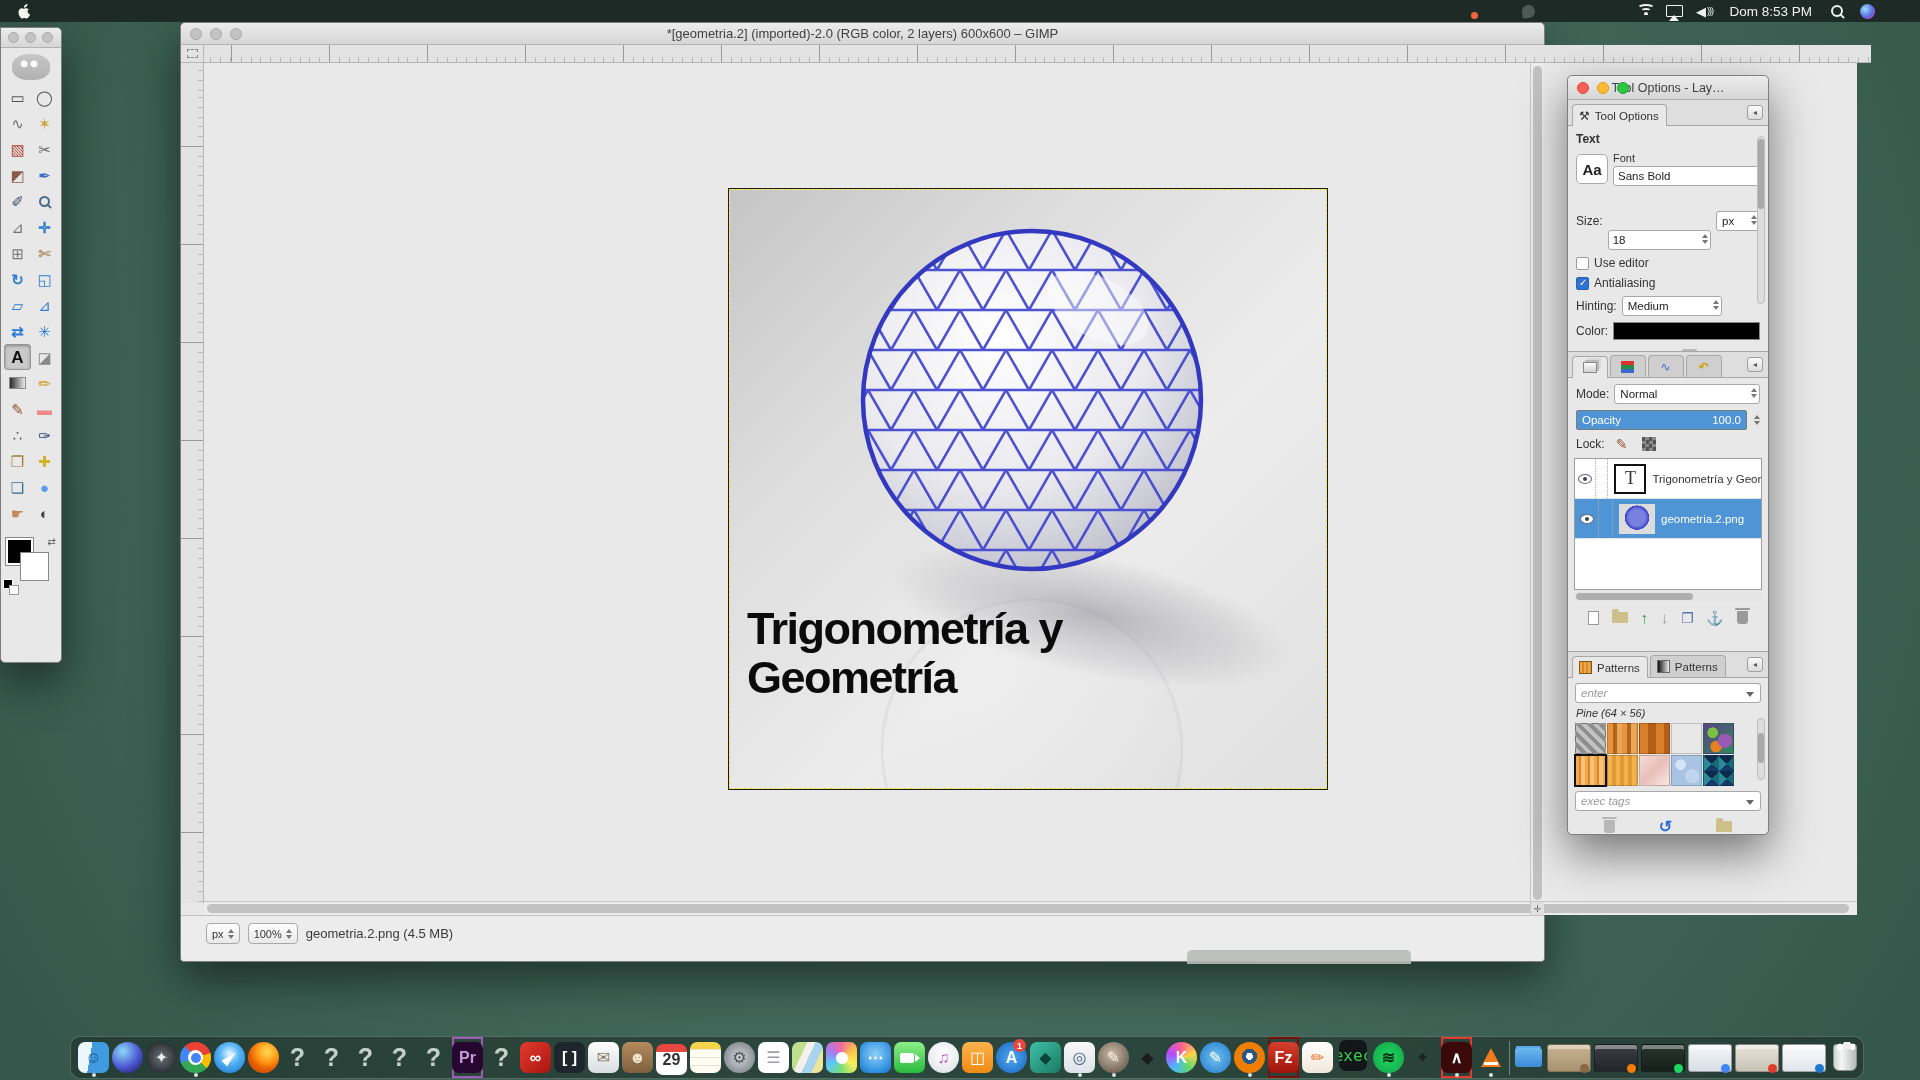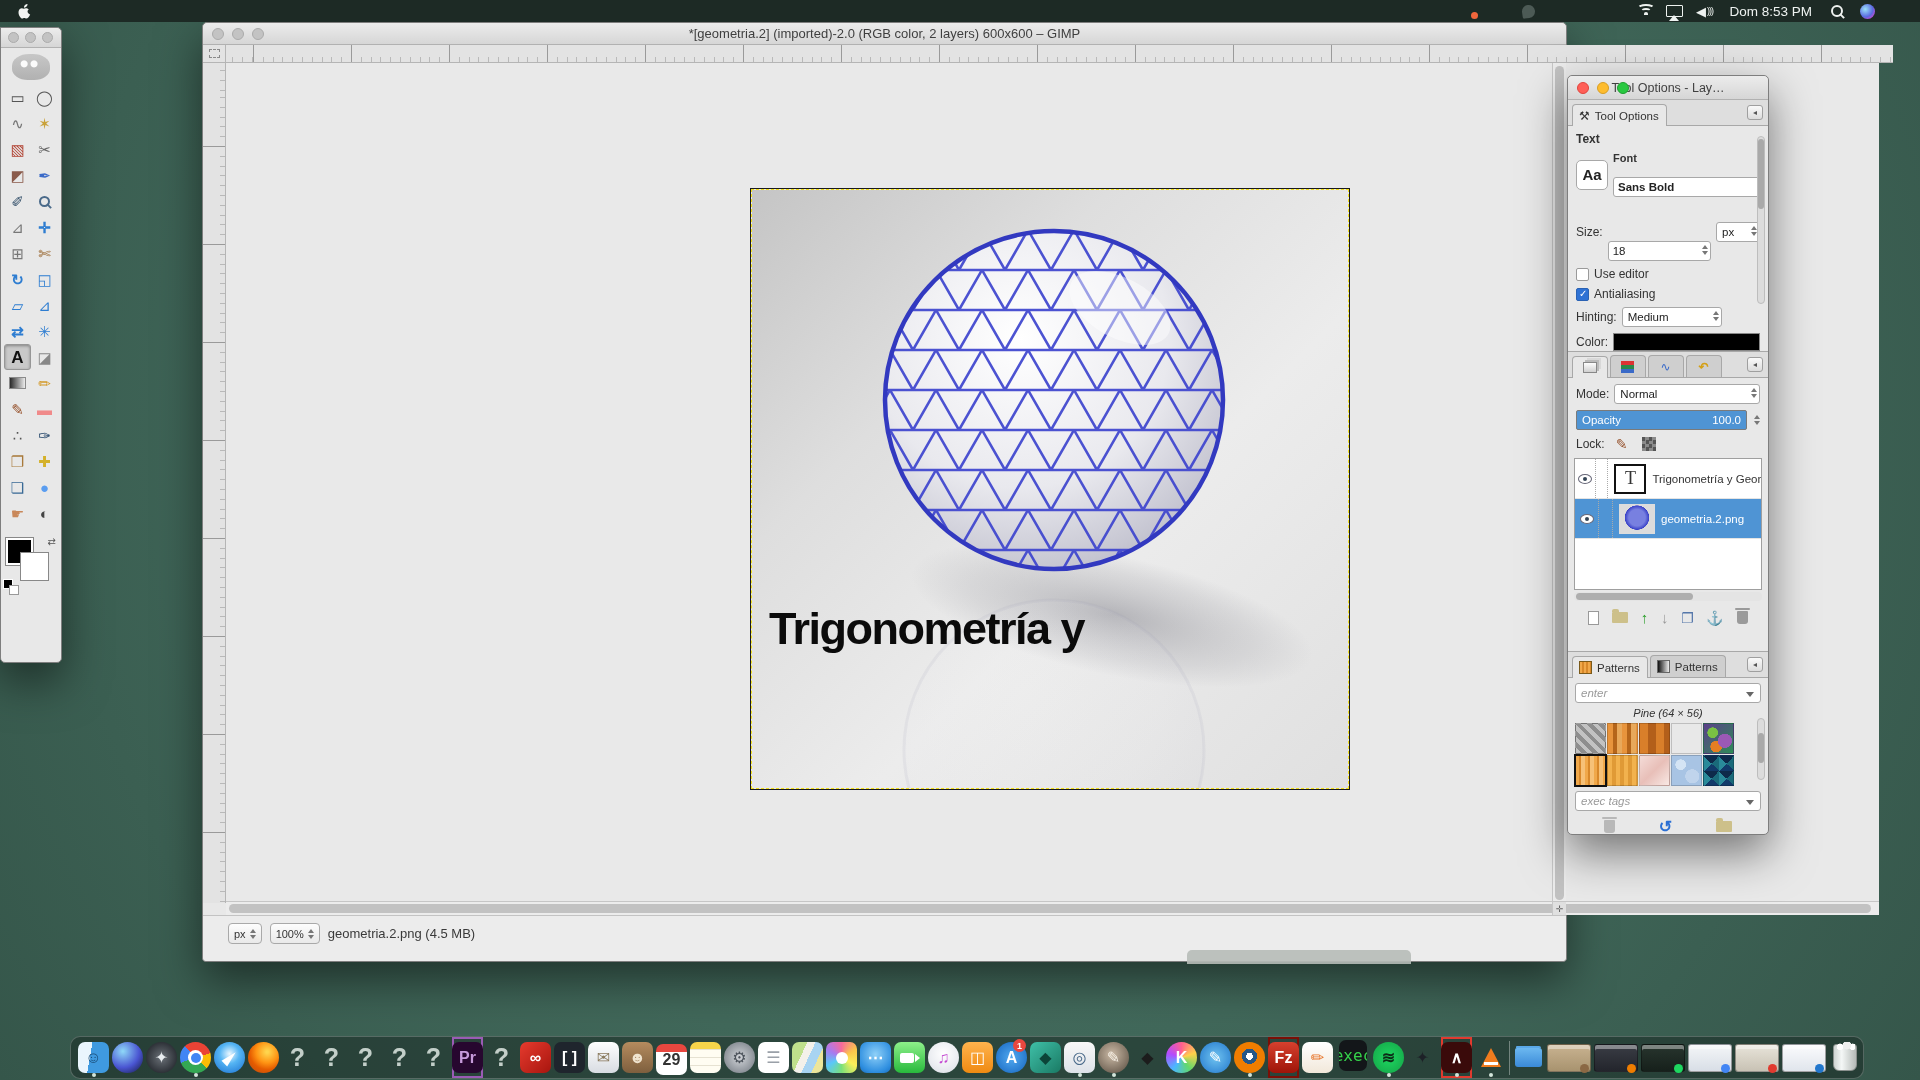--- a/index.html
+++ b/index.html
@@ -80,21 +80,21 @@
     border:2px solid #fff; box-shadow:0 0 0 1px #888; }
   #fgbg .bg { position:absolute; left:17px; top:17px; width:27px; height:27px; background:#fff;
     border:2px solid #fff; box-shadow:0 0 0 1px #888; }
   #fgbg .swap { position:absolute; right:2px; top:0; font-size:10px; color:#555; }
   #fgbg .mini { position:absolute; left:0; bottom:2px; width:12px; height:12px; }
   #fgbg .mini i { position:absolute; width:8px; height:8px; }
   #fgbg .mini i:first-child { left:0; top:0; background:#000; box-shadow:0 0 0 1px #fff; }
   #fgbg .mini i:last-child { right:-2px; bottom:-2px; background:#fff; box-shadow:0 0 0 1px #999; }
 
   
-  #gimpwin { left:202px; top:22px; width:1365px; height:940px; border-radius:5px 5px 4px 4px; }
+  #gimpwin { left:180px; top:22px; width:1365px; height:940px; border-radius:5px 5px 4px 4px; }
   #corner { position:absolute; left:0; top:22px; width:23px; height:18px; background:#e3e3e3;
     border-right:1px solid #b5b5b5; border-bottom:1px solid #b5b5b5; display:flex; align-items:center; justify-content:center; }
   #corner span { width:11px; height:9px; border:1px dashed #8a8a8a; }
   #ruler-top { position:absolute; left:23px; top:22px; width:1667px; height:18px; background:#e3e3e3;
     border-bottom:1px solid #b5b5b5; overflow:hidden;
     background-image:repeating-linear-gradient(90deg, #9a9a9a 0 1px, transparent 1px 98px),
       repeating-linear-gradient(90deg, #b9b9b9 0 1px, transparent 1px 9.8px);
     background-size:100% 100%, 100% 5px; background-position:27px 0, 27px bottom; background-repeat:no-repeat, repeat-x; }
   .hlab { position:absolute; top:1px; font-size:9px; color:#555; }
   #ruler-left { position:absolute; left:0; top:40px; width:23px; height:840px; background:#e3e3e3;
@@ -511,20 +511,21 @@
         <circle cx="302" cy="560" r="150" fill="none" stroke="#9a9ab8" stroke-opacity="0.12" stroke-width="3"></circle>
         <circle cx="302" cy="210" r="169" fill="url(#ball)"></circle>
         <g clip-path="url(#cc)">
           <rect x="133" y="41" width="340" height="340" fill="url(#tri)" opacity="0.92"></rect>
         </g>
         <circle cx="302" cy="210" r="169" fill="none" stroke-width="4.5" stroke="#3239c0"></circle>
         <ellipse cx="368" cy="118" rx="55" ry="30" fill="#ffffff" opacity="0.45" transform="rotate(28 368 118)"></ellipse>
       </svg>
       <div id="ctext">
         <div>Trigonometría y</div>
+        <div>Geometría</div>
       </div>
     </div>
   </div>
 
   <div id="vscroll">
       <i></i>
     </div>
   <div id="hscroll">
       <i></i>
     </div>
@@ -565,21 +566,21 @@
         <span class="ti">⚒</span>
         <span>Tool Options</span>
       </span>
       <span class="collapse">◂</span>
     </div>
     <div class="orow" style="font-weight:bold;">
       <span>Text</span>
     </div>
     <div class="orow">
       <span class="entry" style="width:32px;height:30px;justify-content:center;font-size:15px;font-weight:bold;border-radius:5px;">Aa</span>
-      <span style="display:flex;flex-direction:column;gap:13px;flex:1;font-weight:bold;">
+      <span style="display:flex;flex-direction:column;gap:2px;flex:1;">
         <span style="font-size:11px;">Font</span>
         <span class="entry">Sans Bold</span>
       </span>
     </div>
     <div class="orow">
       <span>Size:</span>
       <span class="entry" style="flex:1;margin-top:38px;">
         <span>18</span>
         <span class="spin">
             <b class="up"></b>
@@ -706,21 +707,21 @@
         <span class="pat-ic"></span>
         <span>Patterns</span>
       </span>
       <span class="tab">
         <span class="grd-ic"></span>
         <span>Patterns</span>
       </span>
       <span class="collapse">◂</span>
     </div>
     <div class="filterbox">enter</div>
-    <div class="orow" style="font-style:italic;font-size:11px;margin-top:4px;justify-content:center;">
+    <div class="orow" style="font-style:italic;font-size:11px;margin-top:4px;">
       <span>Pine (64 × 56)</span>
     </div>
     <div class="swgrid">
       <span class="sw" style=";background:repeating-linear-gradient(45deg,#c2c2c2 0 4px,#8e8e8e 4px 8px)"></span>
         <span class="sw" style=";background:repeating-linear-gradient(90deg,#e8943c 0 5px,#b5651a 5px 9px,#e8a85a 9px 14px)"></span>
         <span class="sw" style=";background:linear-gradient(90deg,#d97f2a 50%,#b35f1a 50%) 0 0/16px 16px,linear-gradient(0deg,rgba(0,0,0,.25) 0 1px,transparent 1px) 0 0/16px 8px,#c96f22"></span>
         <span class="sw" style=";background:repeating-conic-gradient(#7a2f1a 0 25%,#48og1c10 25% 50%) 0 0/14px 14px,#5a2414"></span>
         <span class="sw" style=";background:radial-gradient(circle at 30% 30%,#7ac143 0 18%,transparent 19%),radial-gradient(circle at 72% 58%,#9b59b6 0 26%,transparent 27%),radial-gradient(circle at 42% 78%,#e67e22 0 20%,transparent 21%),linear-gradient(135deg,#5b3f8a,#2e8b57)"></span>
         <span class="sw sel" style=";background:repeating-linear-gradient(90deg,#f0a84a 0 3px,#d8882a 3px 5px,#f6c178 5px 9px)"></span>
         <span class="sw" style=";background:repeating-linear-gradient(90deg,#f2b24e 0 4px,#e09a36 4px 8px)"></span>

